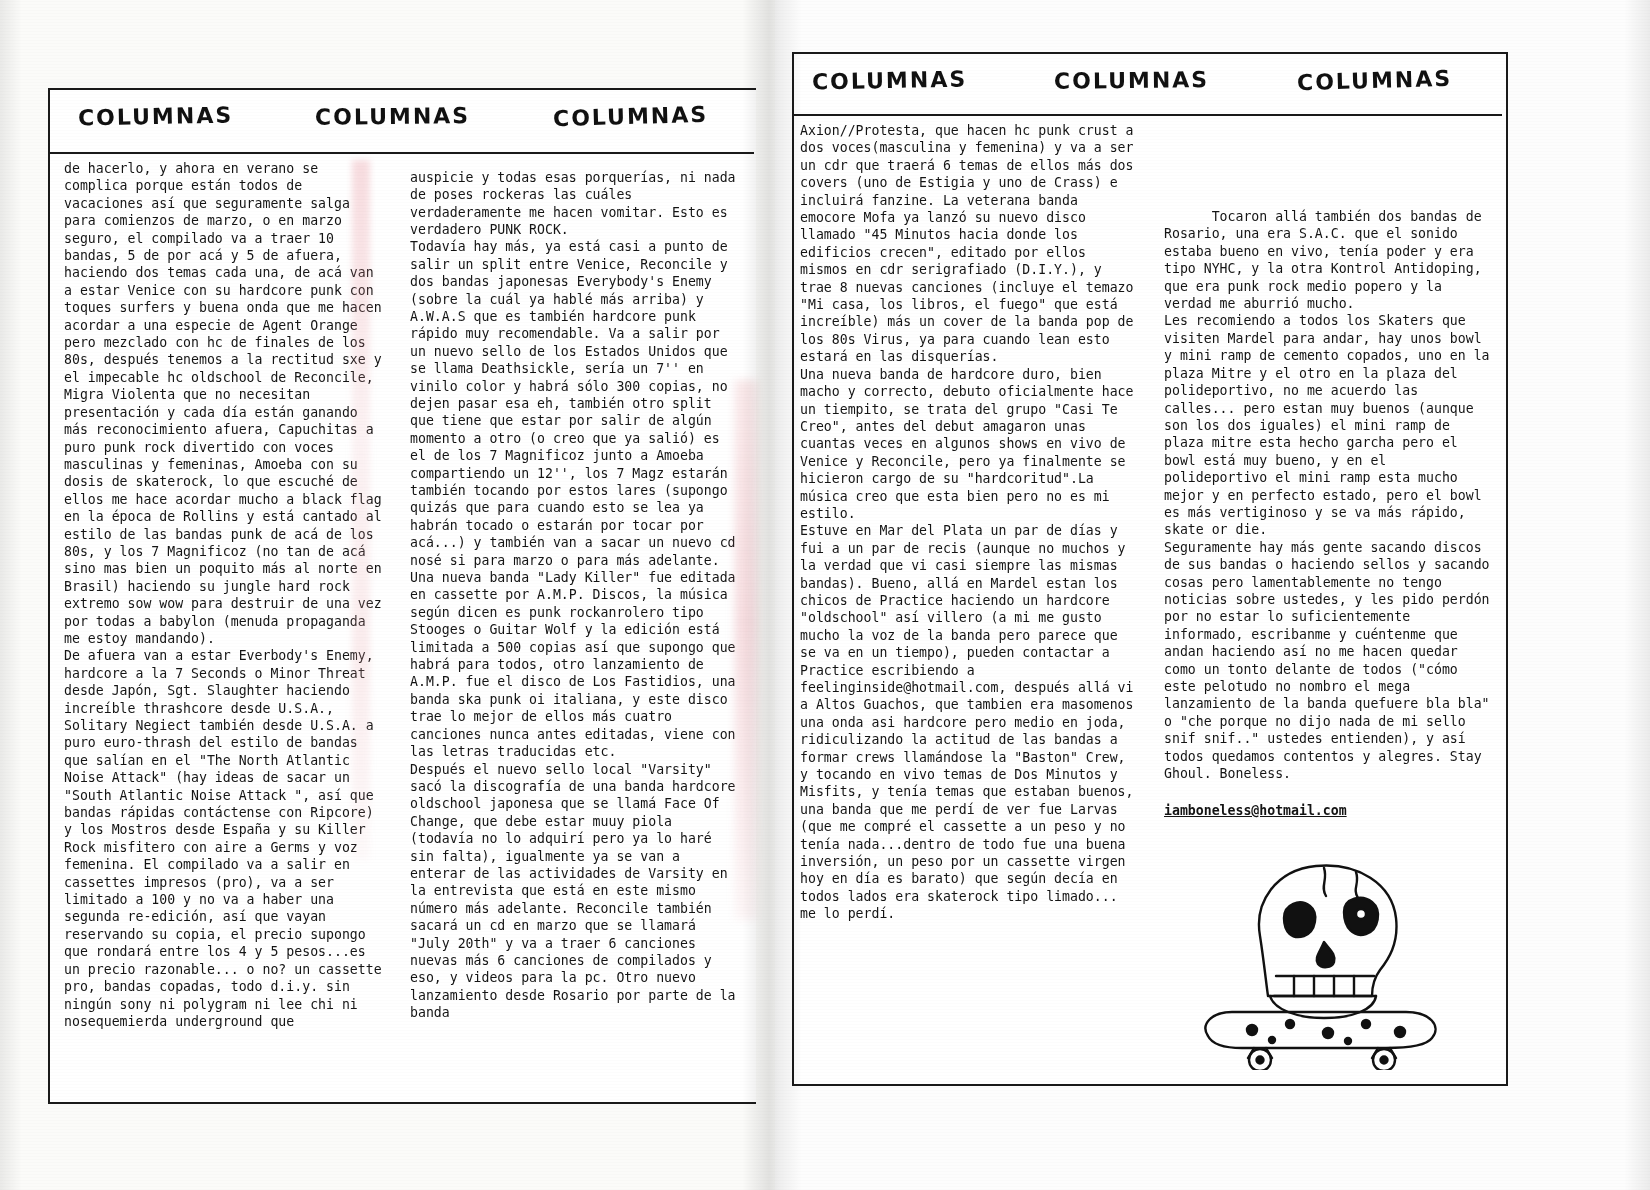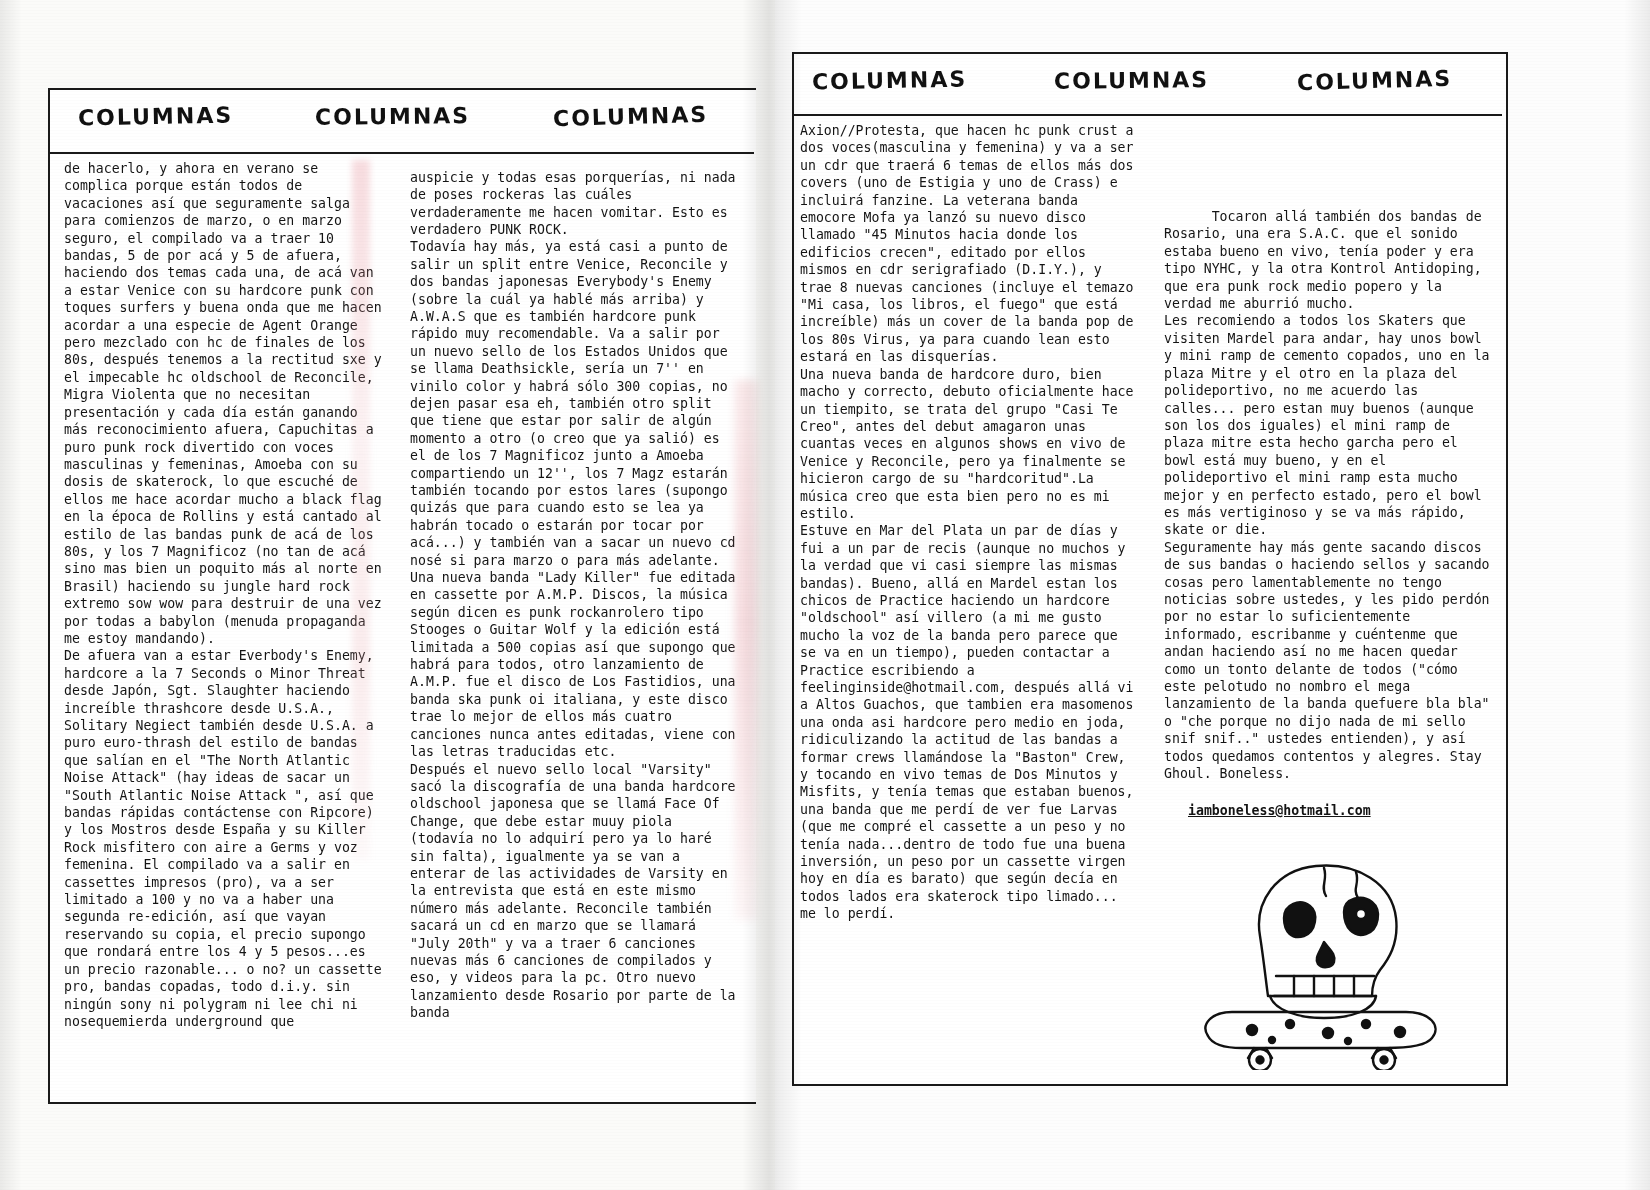--- a/index.html
+++ b/index.html
@@ -197,21 +197,21 @@
   <div class="rule rule-right"></div>
 
   <div class="cols cols-right">
     <div class="col col-r1">Axion//Protesta, que hacen hc punk crust a dos voces(masculina y femenina) y va a ser un cdr que traerá 6 temas de ellos más dos covers (uno de Estigia y uno de Crass) e incluirá fanzine. La veterana banda emocore Mofa ya lanzó su nuevo disco llamado "45 Minutos hacia donde los edificios crecen", editado por ellos mismos en cdr serigrafiado (D.I.Y.), y trae 8 nuevas canciones (incluye el temazo "Mi casa, los libros, el fuego" que está increíble) más un cover de la banda pop de los 80s Virus, ya para cuando lean esto estará en las disquerías.
 Una nueva banda de hardcore duro, bien macho y correcto, debuto oficialmente hace un tiempito, se trata del grupo "Casi Te Creo", antes del debut amagaron unas cuantas veces en algunos shows en vivo de Venice y Reconcile, pero ya finalmente se hicieron cargo de su "hardcoritud".La música creo que esta bien pero no es mi estilo.
 Estuve en Mar del Plata un par de días y fui a un par de recis (aunque no muchos y la verdad que vi casi siempre las mismas bandas). Bueno, allá en Mardel estan los chicos de Practice haciendo un hardcore "oldschool" así villero (a mi me gusto mucho la voz de la banda pero parece que se va en un tiempo), pueden contactar a Practice escribiendo a feelinginside@hotmail.com, después allá vi a Altos Guachos, que tambien era masomenos una onda asi hardcore pero medio en joda, ridiculizando la actitud de las bandas a formar crews llamándose la "Baston" Crew, y tocando en vivo temas de Dos Minutos y Misfits, y tenía temas que estaban buenos, una banda que me perdí de ver fue Larvas (que me compré el cassette a un peso y no tenía nada...dentro de todo fue una buena inversión, un peso por un cassette virgen hoy en día es barato) que según decía en todos lados era skaterock tipo limado... me lo perdí.</div>
     <div class="col col-r2">
       <span style="white-space:pre-wrap;">Tocaron allá también dos bandas de Rosario, una era S.A.C. que el sonido estaba bueno en vivo, tenía poder y era tipo NYHC, y la otra Kontrol Antidoping, que era punk rock medio popero y la verdad me aburrió mucho.
 Les recomiendo a todos los Skaters que visiten Mardel para andar, hay unos bowl y mini ramp de cemento copados, uno en la plaza Mitre y el otro en la plaza del polideportivo, no me acuerdo las calles... pero estan muy buenos (aunque son los dos iguales) el mini ramp de plaza mitre esta hecho garcha pero el bowl está muy bueno, y en el polideportivo el mini ramp esta mucho mejor y en perfecto estado, pero el bowl es más vertiginoso y se va más rápido, skate or die.
 Seguramente hay más gente sacando discos de sus bandas o haciendo sellos y sacando cosas pero lamentablemente no tengo noticias sobre ustedes, y les pido perdón por no estar lo suficientemente informado, escribanme y cuéntenme que andan haciendo así no me hacen quedar como un tonto delante de todos ("cómo este pelotudo no nombro el mega lanzamiento de la banda quefuere bla bla" o "che porque no dijo nada de mi sello snif snif.." ustedes entienden), y así todos quedamos contentos y alegres. Stay Ghoul. Boneless.</span>
-      <div style="font-weight:bold; text-decoration:underline; margin-top:2px;margin-left:24px;">iamboneless@hotmail.com</div>
+      <div style="font-weight:bold; text-decoration:underline; margin-top:2px;">iamboneless@hotmail.com</div>
     </div>
   </div>
 
   <div class="skull-wrap">
     <svg width="330" height="230" viewBox="0 0 330 230" xmlns="http://www.w3.org/2000/svg">
       <g fill="none" stroke="#111" stroke-width="2.4" stroke-linecap="round" stroke-linejoin="round">
 
         <path d="M112 96 C106 62, 128 30, 168 26 C210 22, 244 44, 248 78 C251 104, 240 120, 232 130
                  C226 138, 224 148, 224 156 L120 156 C118 142, 116 122, 112 96 Z"></path>
 

